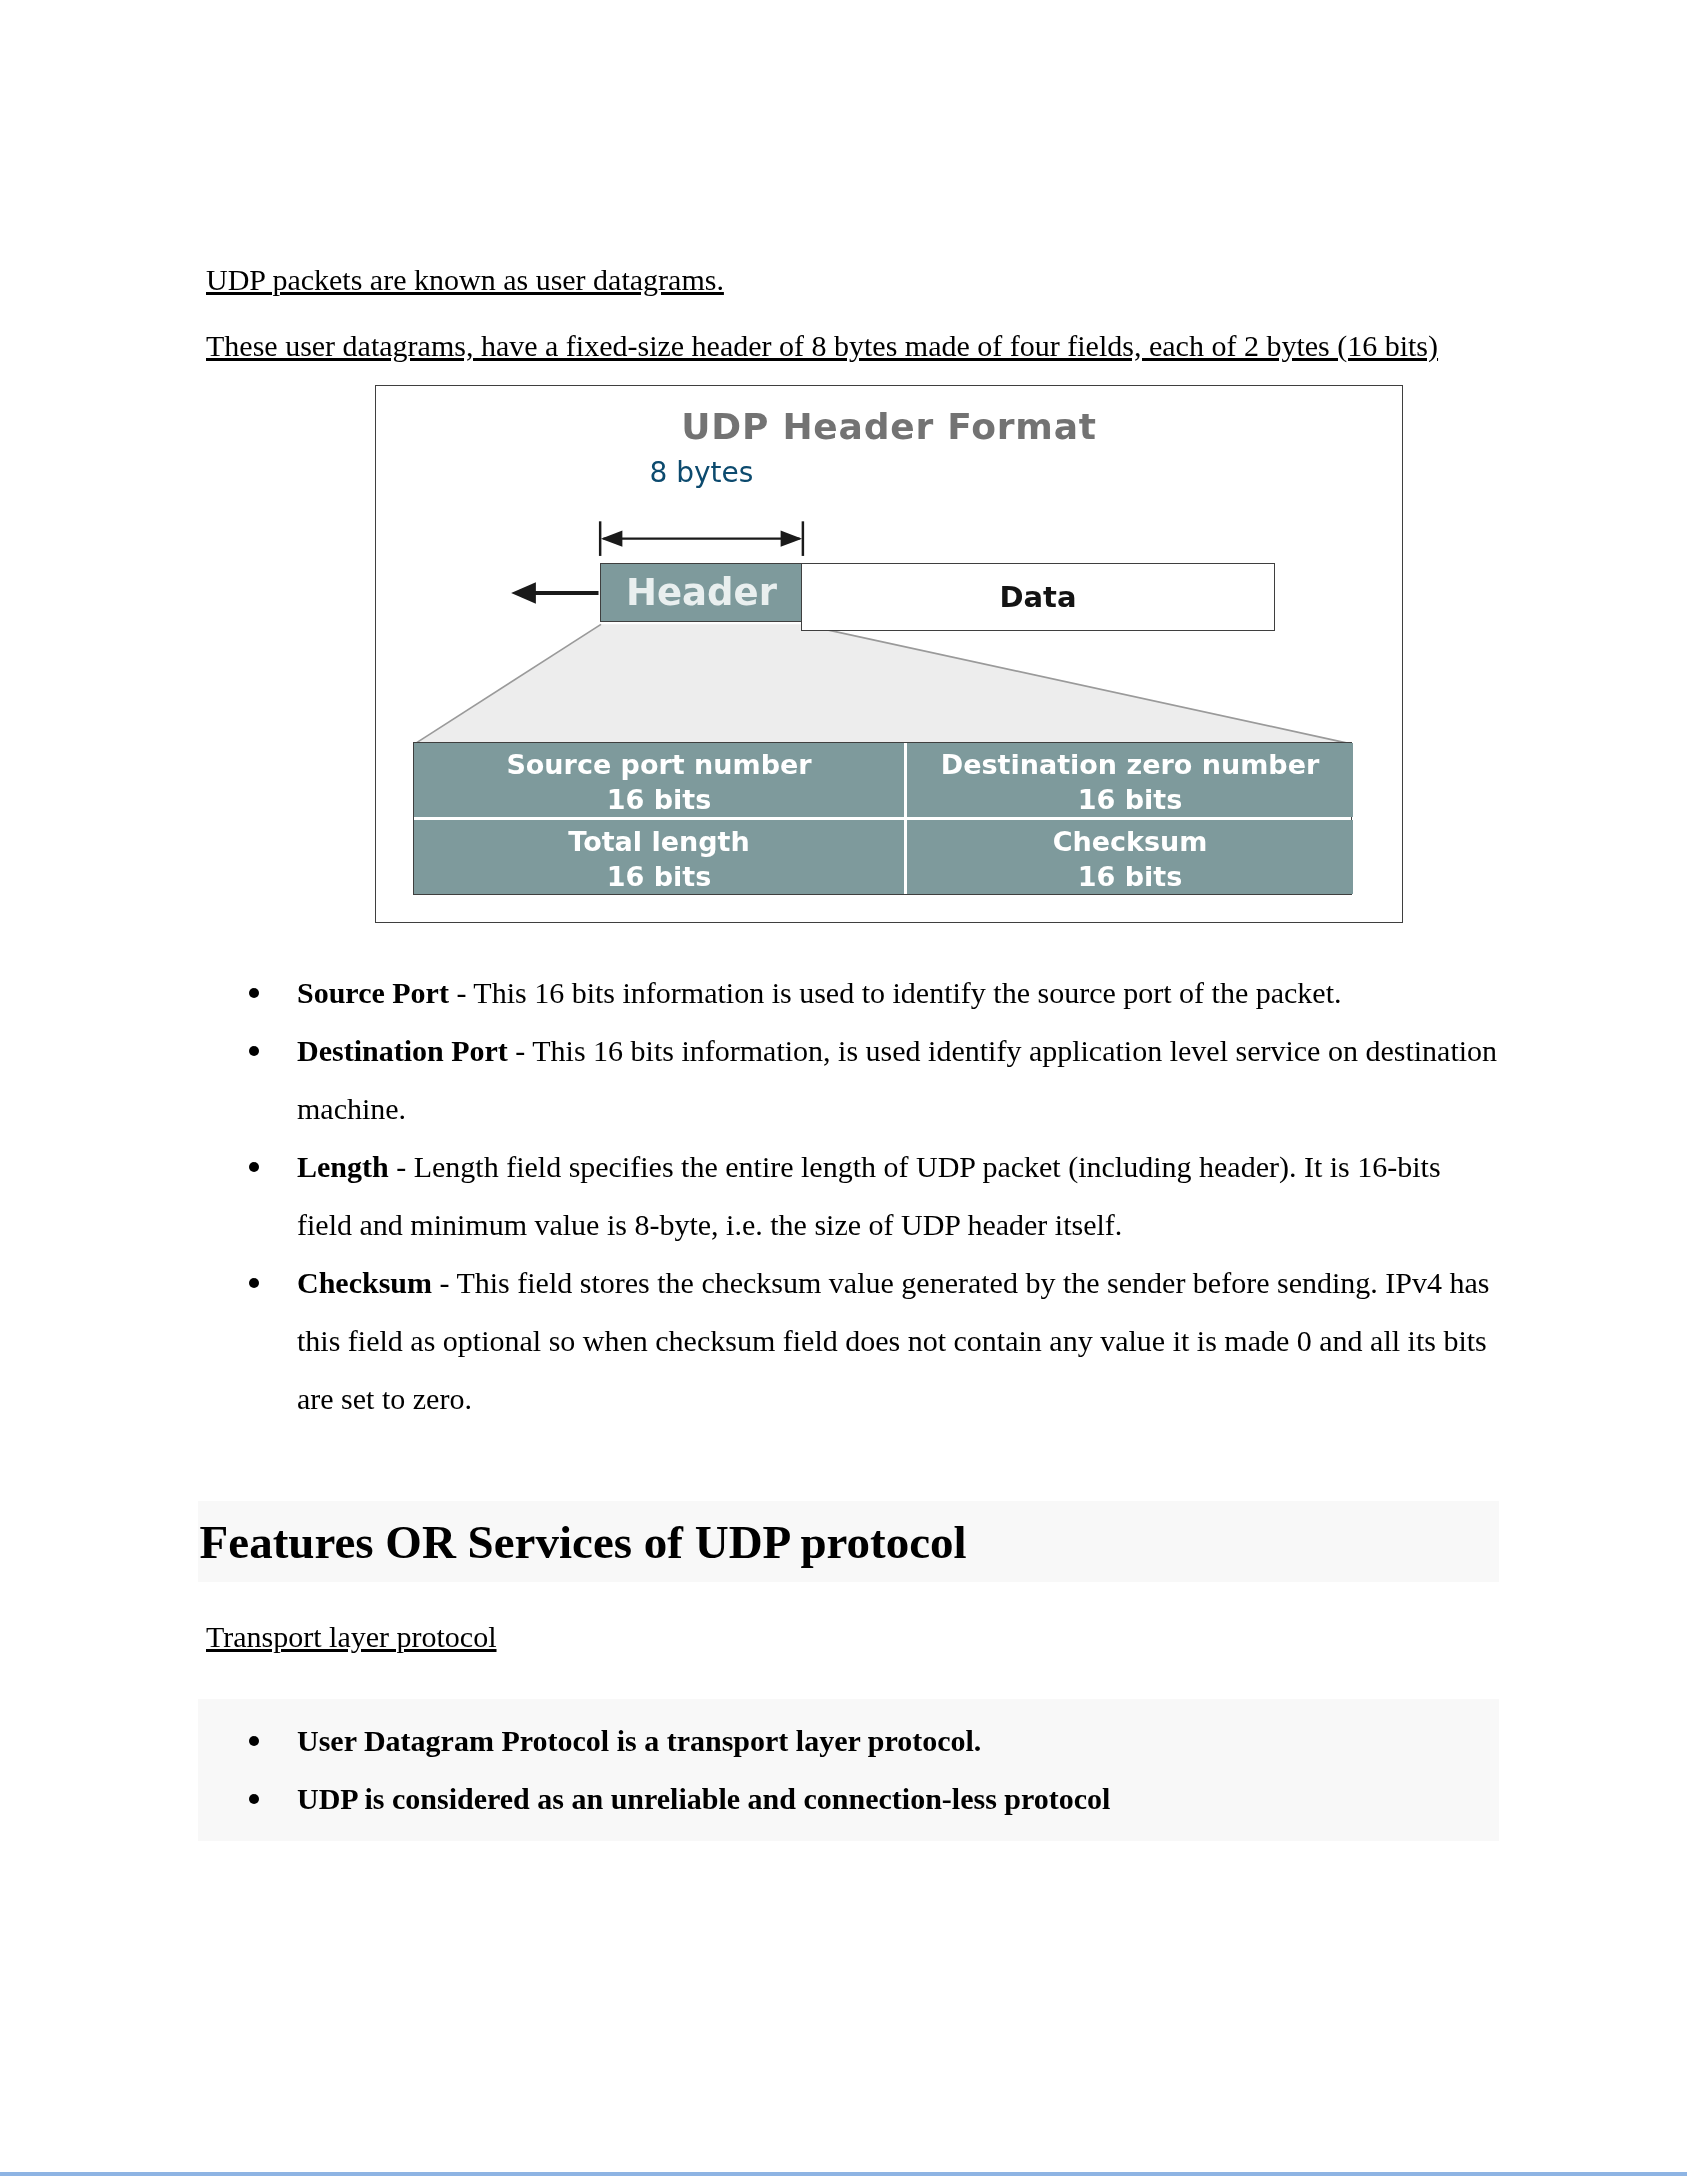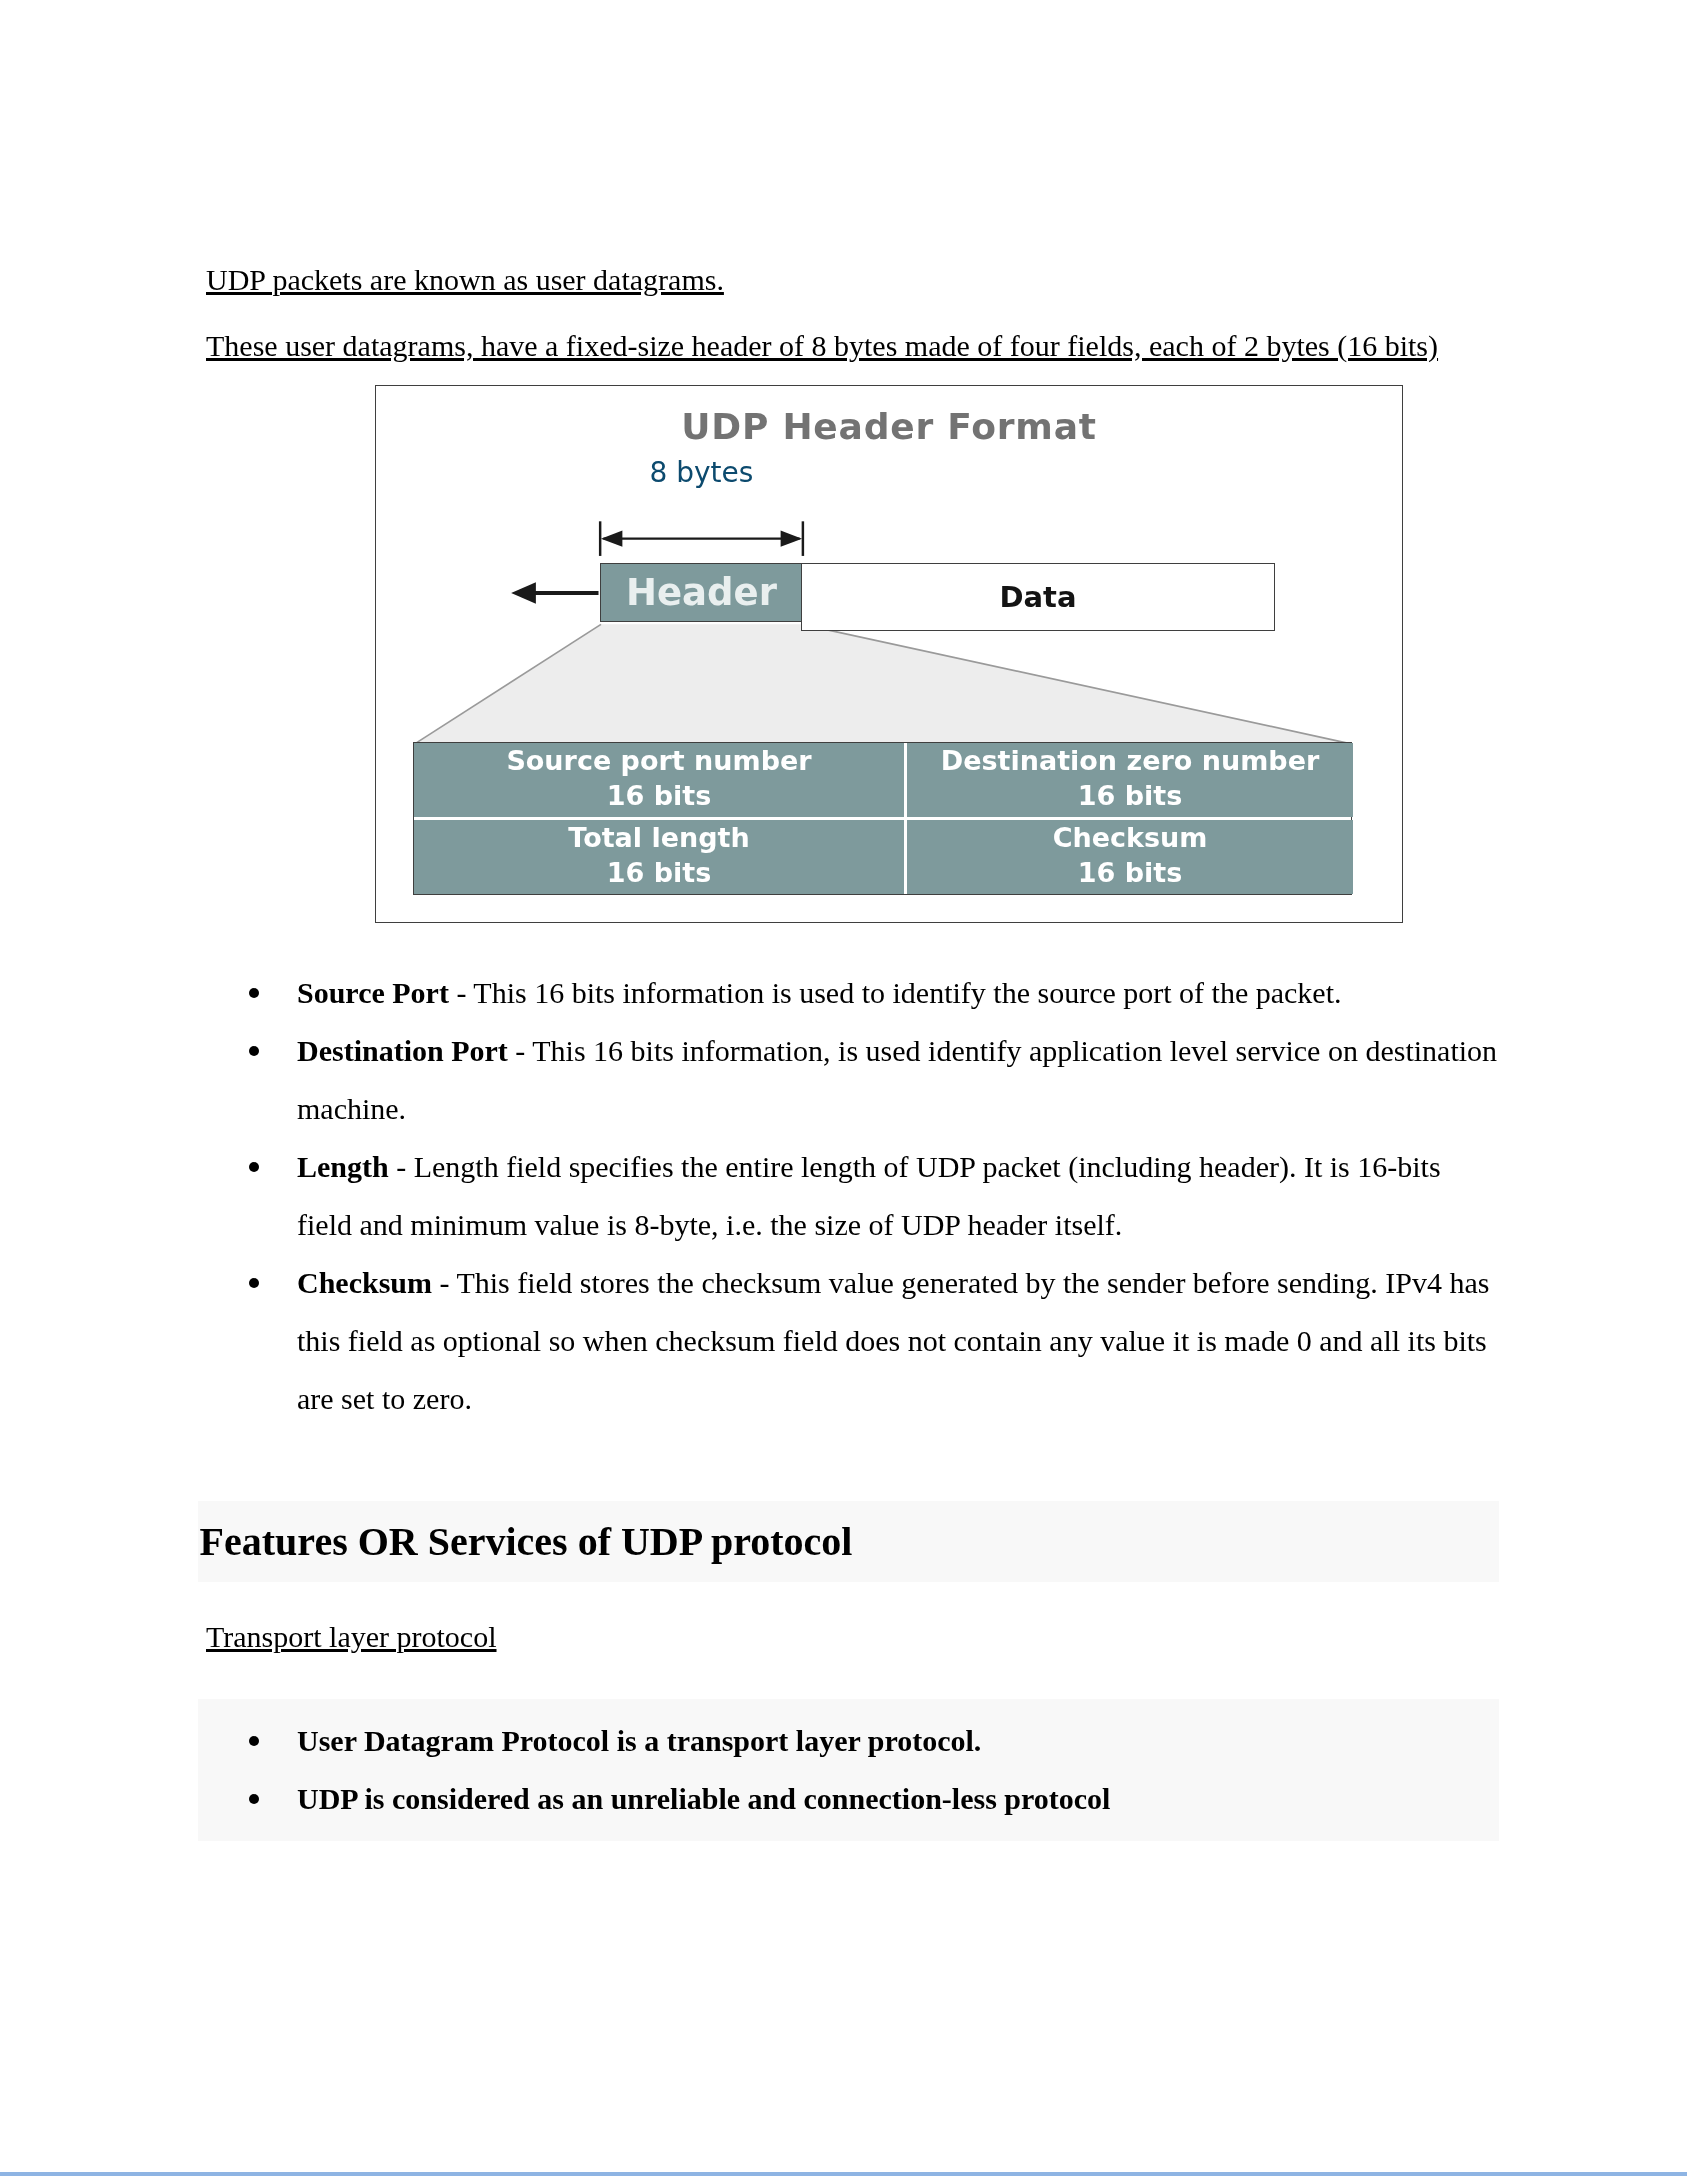--- a/index.html
+++ b/index.html
@@ -65,21 +65,21 @@
     grid-template-columns: 52.3% 47.7%;
     grid-template-rows: 1fr 1fr;
     gap: 2.5px;
     background: #ffffff;
     border: 1.6px solid var(--diagram_border, #3f3f3f);
     box-sizing: border-box;
   }
   .cell {
     background: var(--cell_bg, #7e9a9c);
     color: #ffffff;
-    display: flex; flex-direction: column; align-items: center; justify-content: flex-start;
+    display: flex; flex-direction: column; align-items: center; justify-content: flex-end;
     font-family: "DejaVu Sans", sans-serif;
     font-weight: bold; font-size: 27px; line-height: 35px;
     text-align: center;
   }
 
   
   .params-intro { margin-top: 48px; }
   ul.doclist { list-style: none; margin: 41px 0 0 0; padding: 0; }
   ul.doclist li {
     position: relative;
@@ -95,21 +95,21 @@
   }
 
   
   .features-heading-band {
     margin-top: 73px;
     background: var(--band_bg, #f8f8f8);
     padding: 11.5px 0 11.5px 1.6px;
   }
   .features-heading {
     margin: 0;
-    font-weight: bold; font-size: 40px; line-height: 58px;
+    font-weight: bold; font-size: 47px; line-height: 58px;
     color: #000;
   }
   .features-sub { margin-top: 26px; }
   .features-list-band {
     margin-top: 33px;
     background: var(--band_bg, #f8f8f8);
     padding: 13px 0;
     font-weight: bold;
   }
   .features-list-band ul.doclist { margin-top: 0; }

